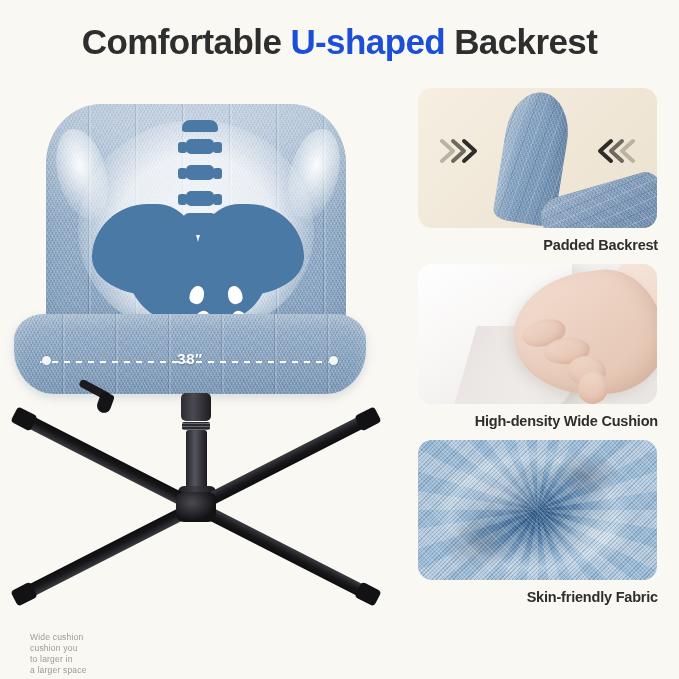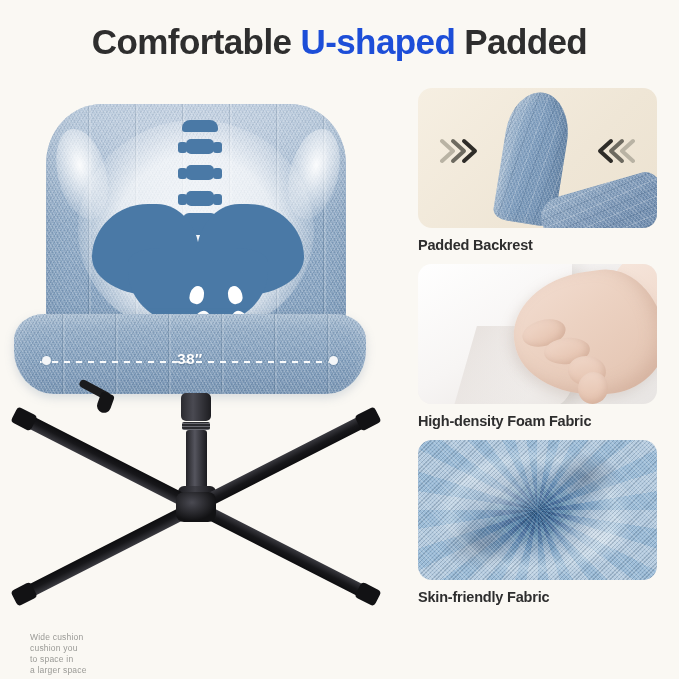--- a/index.html
+++ b/index.html
@@ -208,21 +208,21 @@
     border-radius:8px;
   }
 
   
   .hero-note{
     position:absolute;left:30px;top:522px;width:120px;
     font-size:8.5px;line-height:11px;color:#9a9a96;letter-spacing:.2px;margin-top:24px;
   }
 
   
-  .cards{position:absolute;left:418px;top:88px;width:240px;}
+  .cards{position:absolute;left:418px;top:88px;width:240px;text-align:right;}
   .card{margin-bottom:11px;}
   .card-img{
     width:239px;height:140px;border-radius:14px;overflow:hidden;position:relative;
   }
   .card-label{
     margin-top:9px;font-size:14.5px;font-weight:bold;color:#2e2e2e;
     letter-spacing:-0.2px;white-space:nowrap;
   }
 
   
@@ -326,21 +326,21 @@
       repeating-linear-gradient(-45deg, rgba(15,40,70,.22) 0 1px, rgba(0,0,0,0) 1px 3px);
     opacity:.9;
   }
 </style>
 </head>
 <body>
 
 <div class="page">
 
   <div class="headline">
-    <span>Comfortable </span><span class="hl-accent">U-shaped</span><span> Padded</span>
+    <span>Comfortable </span><span class="hl-accent">U-shaped</span><span> Backrest</span>
   </div>
 
   <div class="hero">
     <div class="chair">
 
       <div class="back-shell">
         <div class="fabric"></div>
         <div class="channels"></div>
         <div class="back-hi"></div>
       </div>
@@ -402,21 +402,21 @@
             <div class="foot"></div>
           </div>
         <div class="base-center"></div>
       </div>
 
     </div>
 
     <div class="hero-note">
       <div>Wide cushion</div>
       <div>cushion you</div>
-      <div>to space in</div>
+      <div>to larger in</div>
       <div>a larger space</div>
     </div>
   </div>
 
   <div class="cards">
 
     <div class="card">
       <div class="card-img img-backrest">
         <div class="br-pad">
           <div class="fabric"></div>
@@ -449,21 +449,21 @@
         <div class="foam-block"></div>
         <div class="foam-fold"></div>
         <div class="foam-dimple"></div>
         <div class="wrist"></div>
         <div class="hand"></div>
         <div class="finger fg1"></div>
         <div class="finger fg2"></div>
         <div class="finger fg3"></div>
         <div class="finger fg4"></div>
       </div>
-      <div class="card-label">High-density  Foam Fabric</div>
+      <div class="card-label">High-density  Wide Cushion</div>
     </div>
 
     <div class="card">
       <div class="card-img img-fabric">
         <div class="swirl"></div>
         <div class="swirl2"></div>
         <div class="weave"></div>
       </div>
       <div class="card-label">Skin-friendly Fabric</div>
     </div>

